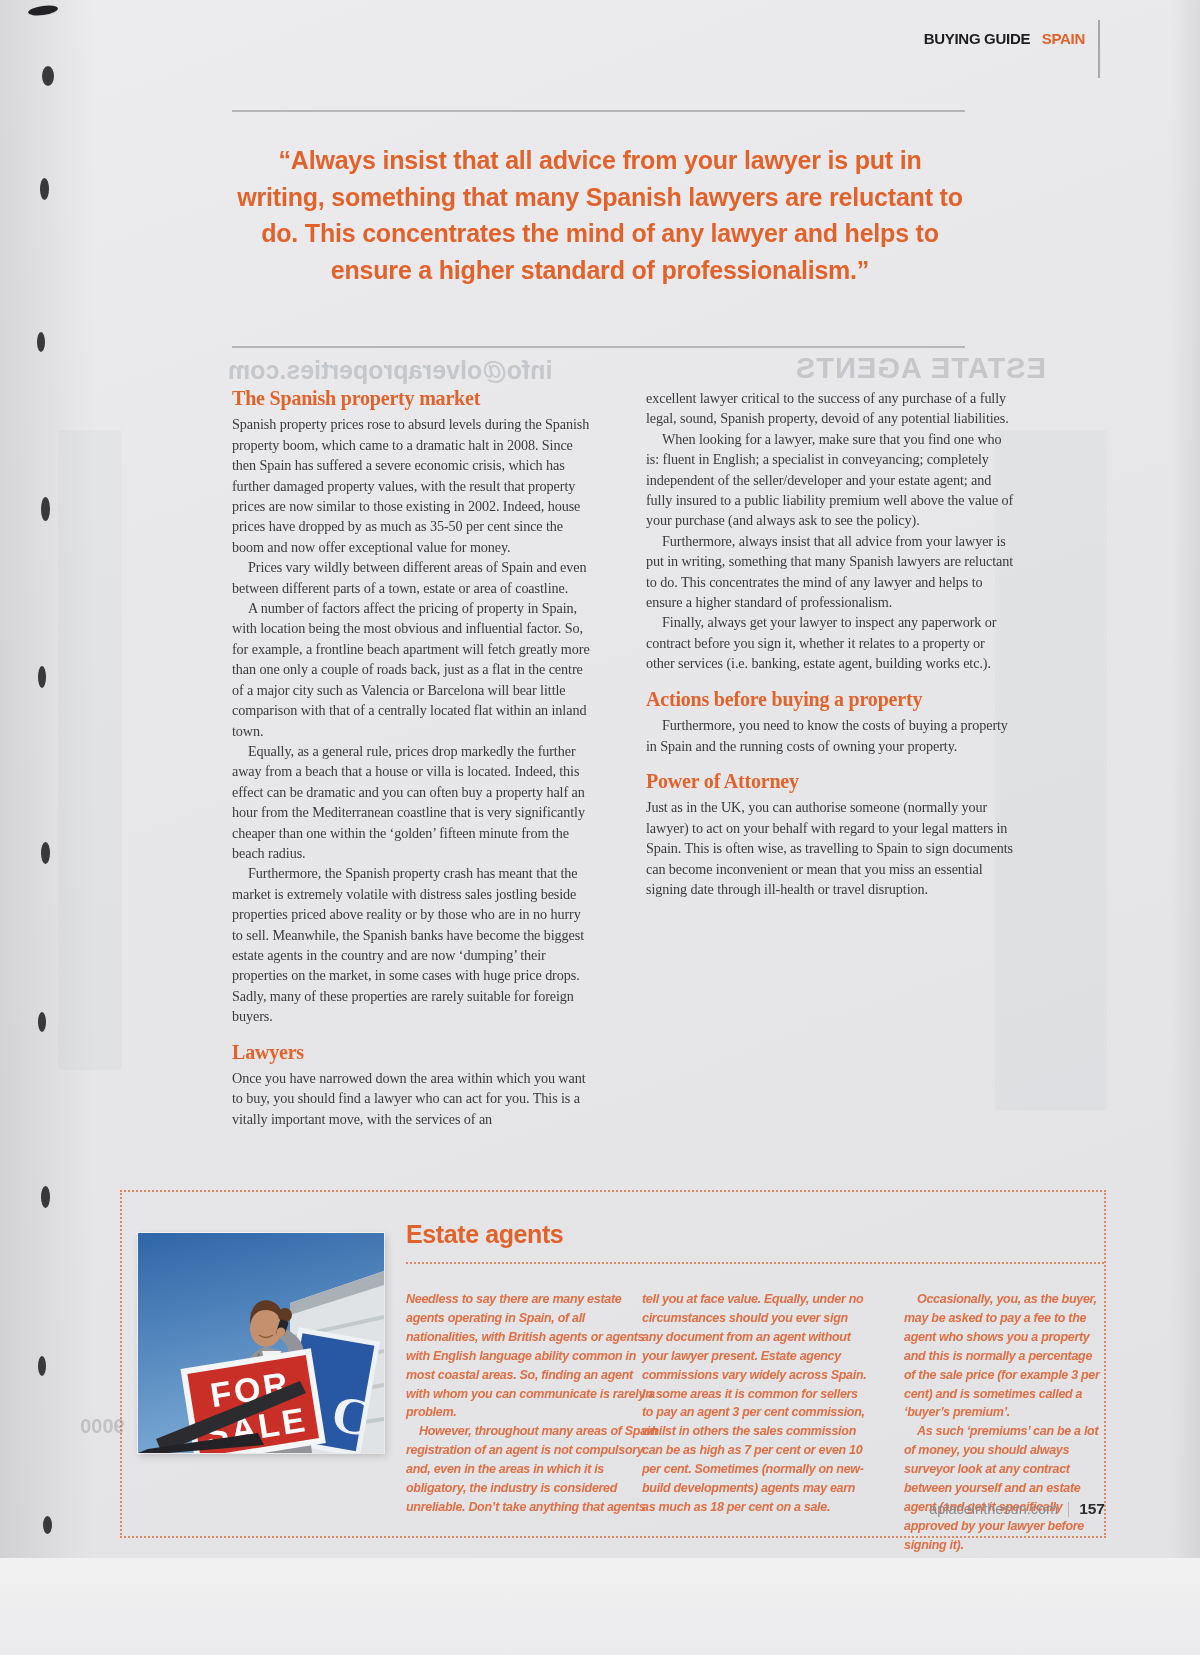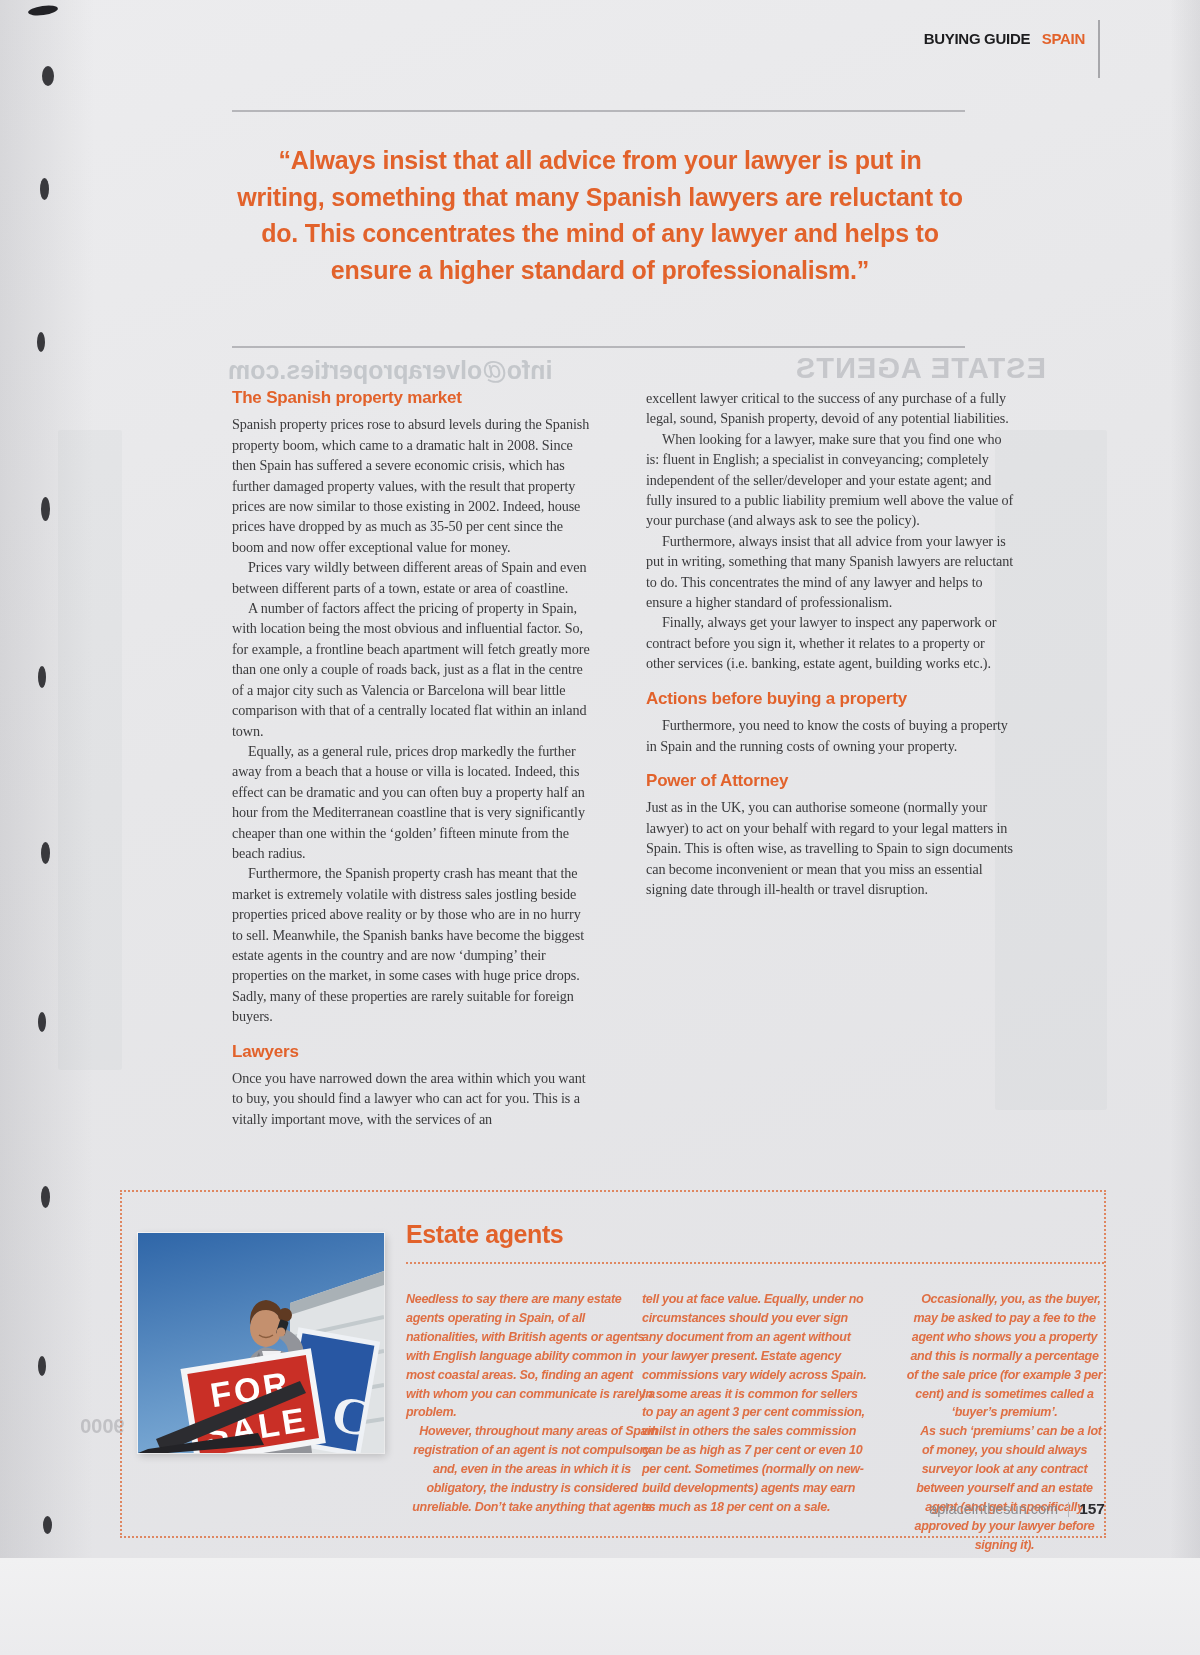--- a/index.html
+++ b/index.html
@@ -23,34 +23,34 @@
   .pullquote{position:absolute;left:235px;top:142px;width:730px;text-align:center;
         font-size:25px;line-height:36.5px;font-weight:bold;color:#e2622b;letter-spacing:-.2px;}
 
   
   .col{position:absolute;top:388px;font-family:"Liberation Serif",serif;font-size:14.2px;
         line-height:20.4px;color:#3b3b3d;letter-spacing:-.1px;text-align:left;}
   .col-left{left:232px;width:362px;}
   .col-right{left:618px;width:368px;margin-left:28px;}
   .col p{margin:0;}
   .col p.ind{text-indent:16px;}
-  .col h3{font-family:Liberation Sans, sans-serif;font-size:17px;font-weight:bold;
+  .col h3{font-family:Liberation Serif, serif;font-size:20px;font-weight:bold;
         color:#e2622b;margin:15px 0 6px 0;letter-spacing:-.2px;}
   .col h3.first{margin-top:0;}
 
   
   .estate-frame{position:absolute;left:120px;top:1190px;width:986px;height:348px;
         border:2px dotted rgba(222,111,63,.8);box-sizing:border-box;}
   .estate-heading{position:absolute;left:406px;top:1220px;font-size:25px;font-weight:bold;
         color:#e2622b;letter-spacing:-.4px;}
   .estate-rule{position:absolute;left:406px;top:1262px;width:698px;border-top:2px dotted rgba(222,111,63,.8);}
   .estate-col{position:absolute;top:1290px;font-size:12.5px;line-height:18.9px;font-weight:bold;
         color:#df6f44;letter-spacing:-.3px;}
   .estate-col p{margin:0;font-style:italic;}
-  .estate-col p.ind{text-indent:13px;text-align:center;}
+  .estate-col p.ind{text-indent:13px;}
   #ecol1{left:406px;width:252px;}
   #ecol2{left:642px;width:228px;}
   #ecol3{left:904px;width:201px;}
 
   
   .photo{position:absolute;left:138px;top:1233px;width:246px;height:220px;
         box-shadow:0 0 0 1px rgba(255,255,255,.6),2px 3px 8px rgba(0,0,0,.18);}
 
   
   .footer-band{position:absolute;left:0;top:1558px;width:1200px;height:97px;

